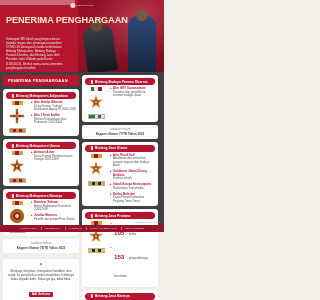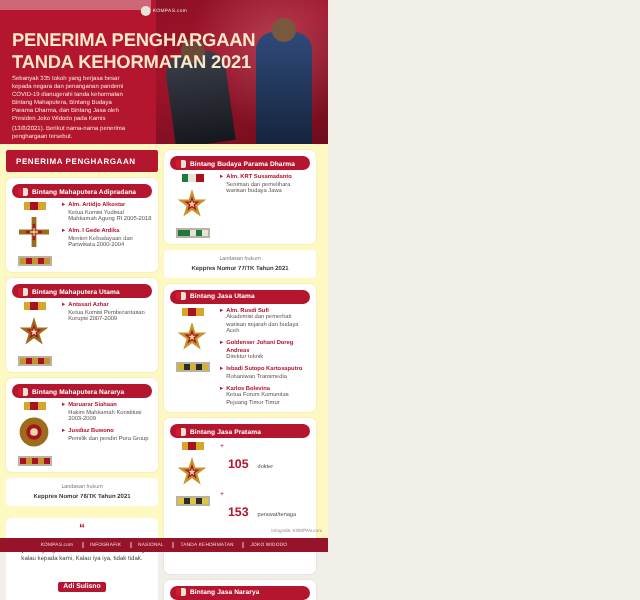--- a/index.html
+++ b/index.html
@@ -3,21 +3,21 @@
 <meta charset="utf-8">
 <style>
   * { margin:0; padding:0; box-sizing:border-box; }
   body {
     width:164px; height:300px;
     font-family:"Liberation Sans", sans-serif;
     background:#f2efe9;
     overflow:hidden;
     position:relative;
   }
-  .page { width:164px; height:276px; position:relative; background:#fef9c3; }
+  .page { width:164px; height:232px; position:relative; background:#404040; }
 
   
   .hero { position:relative; width:164px; height:72px; background:#b4152f; overflow:hidden; }
   .hero-photo {
     position:absolute; right:0; top:0; width:86px; height:72px;
     background:
       radial-gradient(circle at 70% 30%, rgba(255,255,255,.18), transparent 55%),
       linear-gradient(160deg,#8d1024 0%,#a3132b 35%,#6d0d1d 100%);
   }
   .fig-a { position:absolute; left:10px; bottom:0; width:30px; height:46px;
@@ -122,21 +122,20 @@
     <div class="hero-photo">
       <div class="fig-a"></div>
       <div class="fig-b"></div>
     </div>
     <div class="logo-chip">
       <span class="logo-dot"></span>
       <span class="logo-txt">KOMPAS.com</span>
     </div>
     <div class="hero-title">
       <span class="l">PENERIMA PENGHARGAAN</span>
-      <span class="l">TANDA KEHORMATAN 2021</span>
     </div>
     <div class="hero-lead">Sebanyak 335 tokoh yang berjasa besar kepada negara dan penanganan pandemi COVID-19 dianugerahi tanda kehormatan Bintang Mahaputera, Bintang Budaya Parama Dharma, dan Bintang Jasa oleh Presiden Joko Widodo pada Kamis (13/8/2021). Berikut nama-nama penerima penghargaan tersebut.</div>
   </div>
 
   <div class="cols">
 
     <div class="col">
 
       <div class="sec-banner">PENERIMA PENGHARGAAN</div>
 

